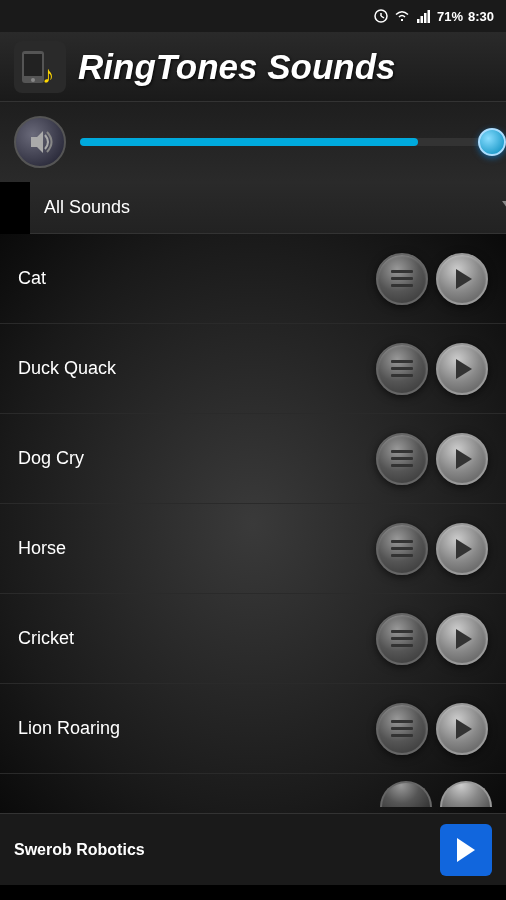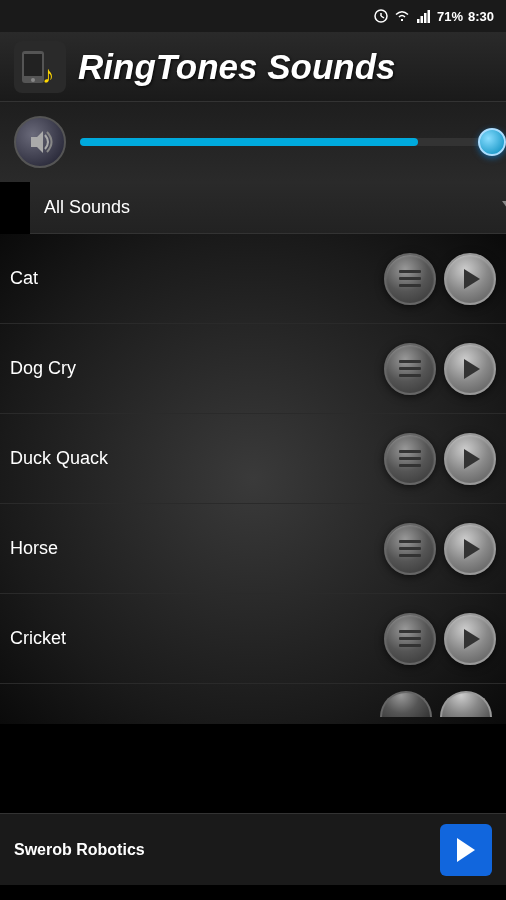--- a/index.html
+++ b/index.html
@@ -146,21 +146,21 @@
       width: 100%;
       background: radial-gradient(ellipse at center, #3a3a3a 0%, #1a1a1a 70%, #0a0a0a 100%);
       flex: 1;
     }
 
     .sound-item {
       width: 100%;
       height: 90px;
       display: flex;
       align-items: center;
-      padding: 0 10px;
+      padding: 0 18px;
       border-bottom: 1px solid #2a2a2a;
       position: relative;
     }
 
     .sound-item:last-child {
       border-bottom: none;
     }
 
     .sound-name {
       flex: 1;
@@ -382,52 +382,52 @@
           <div class="menu-line"></div>
         </div>
       </button>
       <button class="btn-circle btn-play">
         <div class="play-triangle"></div>
       </button>
     </div>
   </div>
 
   <div class="sound-item">
+    <span class="sound-name">Duck Quack</span>
+    <div class="sound-buttons">
+      <button class="btn-circle btn-menu">
+        <div class="menu-lines">
+          <div class="menu-line"></div>
+          <div class="menu-line"></div>
+          <div class="menu-line"></div>
+        </div>
+      </button>
+      <button class="btn-circle btn-play">
+        <div class="play-triangle"></div>
+      </button>
+    </div>
+  </div>
+
+  <div class="sound-item">
     <span class="sound-name">Dog Cry</span>
     <div class="sound-buttons">
       <button class="btn-circle btn-menu">
         <div class="menu-lines">
           <div class="menu-line"></div>
           <div class="menu-line"></div>
           <div class="menu-line"></div>
         </div>
       </button>
       <button class="btn-circle btn-play">
         <div class="play-triangle"></div>
       </button>
     </div>
   </div>
 
   <div class="sound-item">
-    <span class="sound-name">Duck Quack</span>
-    <div class="sound-buttons">
-      <button class="btn-circle btn-menu">
-        <div class="menu-lines">
-          <div class="menu-line"></div>
-          <div class="menu-line"></div>
-          <div class="menu-line"></div>
-        </div>
-      </button>
-      <button class="btn-circle btn-play">
-        <div class="play-triangle"></div>
-      </button>
-    </div>
-  </div>
-
-  <div class="sound-item">
     <span class="sound-name">Horse</span>
     <div class="sound-buttons">
       <button class="btn-circle btn-menu">
         <div class="menu-lines">
           <div class="menu-line"></div>
           <div class="menu-line"></div>
           <div class="menu-line"></div>
         </div>
       </button>
       <button class="btn-circle btn-play">
@@ -445,20 +445,35 @@
           <div class="menu-line"></div>
           <div class="menu-line"></div>
         </div>
       </button>
       <button class="btn-circle btn-play">
         <div class="play-triangle"></div>
       </button>
     </div>
   </div>
 
+  <div class="sound-item">
+    <span class="sound-name">Lion Roaring</span>
+    <div class="sound-buttons">
+      <button class="btn-circle btn-menu">
+        <div class="menu-lines">
+          <div class="menu-line"></div>
+          <div class="menu-line"></div>
+          <div class="menu-line"></div>
+        </div>
+      </button>
+      <button class="btn-circle btn-play">
+        <div class="play-triangle"></div>
+      </button>
+    </div>
+  </div>
 
   <div class="sound-item-partial">
     <div class="partial-buttons">
       <div class="partial-circle partial-menu"></div>
       <div class="partial-circle partial-play"></div>
     </div>
   </div>
 
 </div>
 

